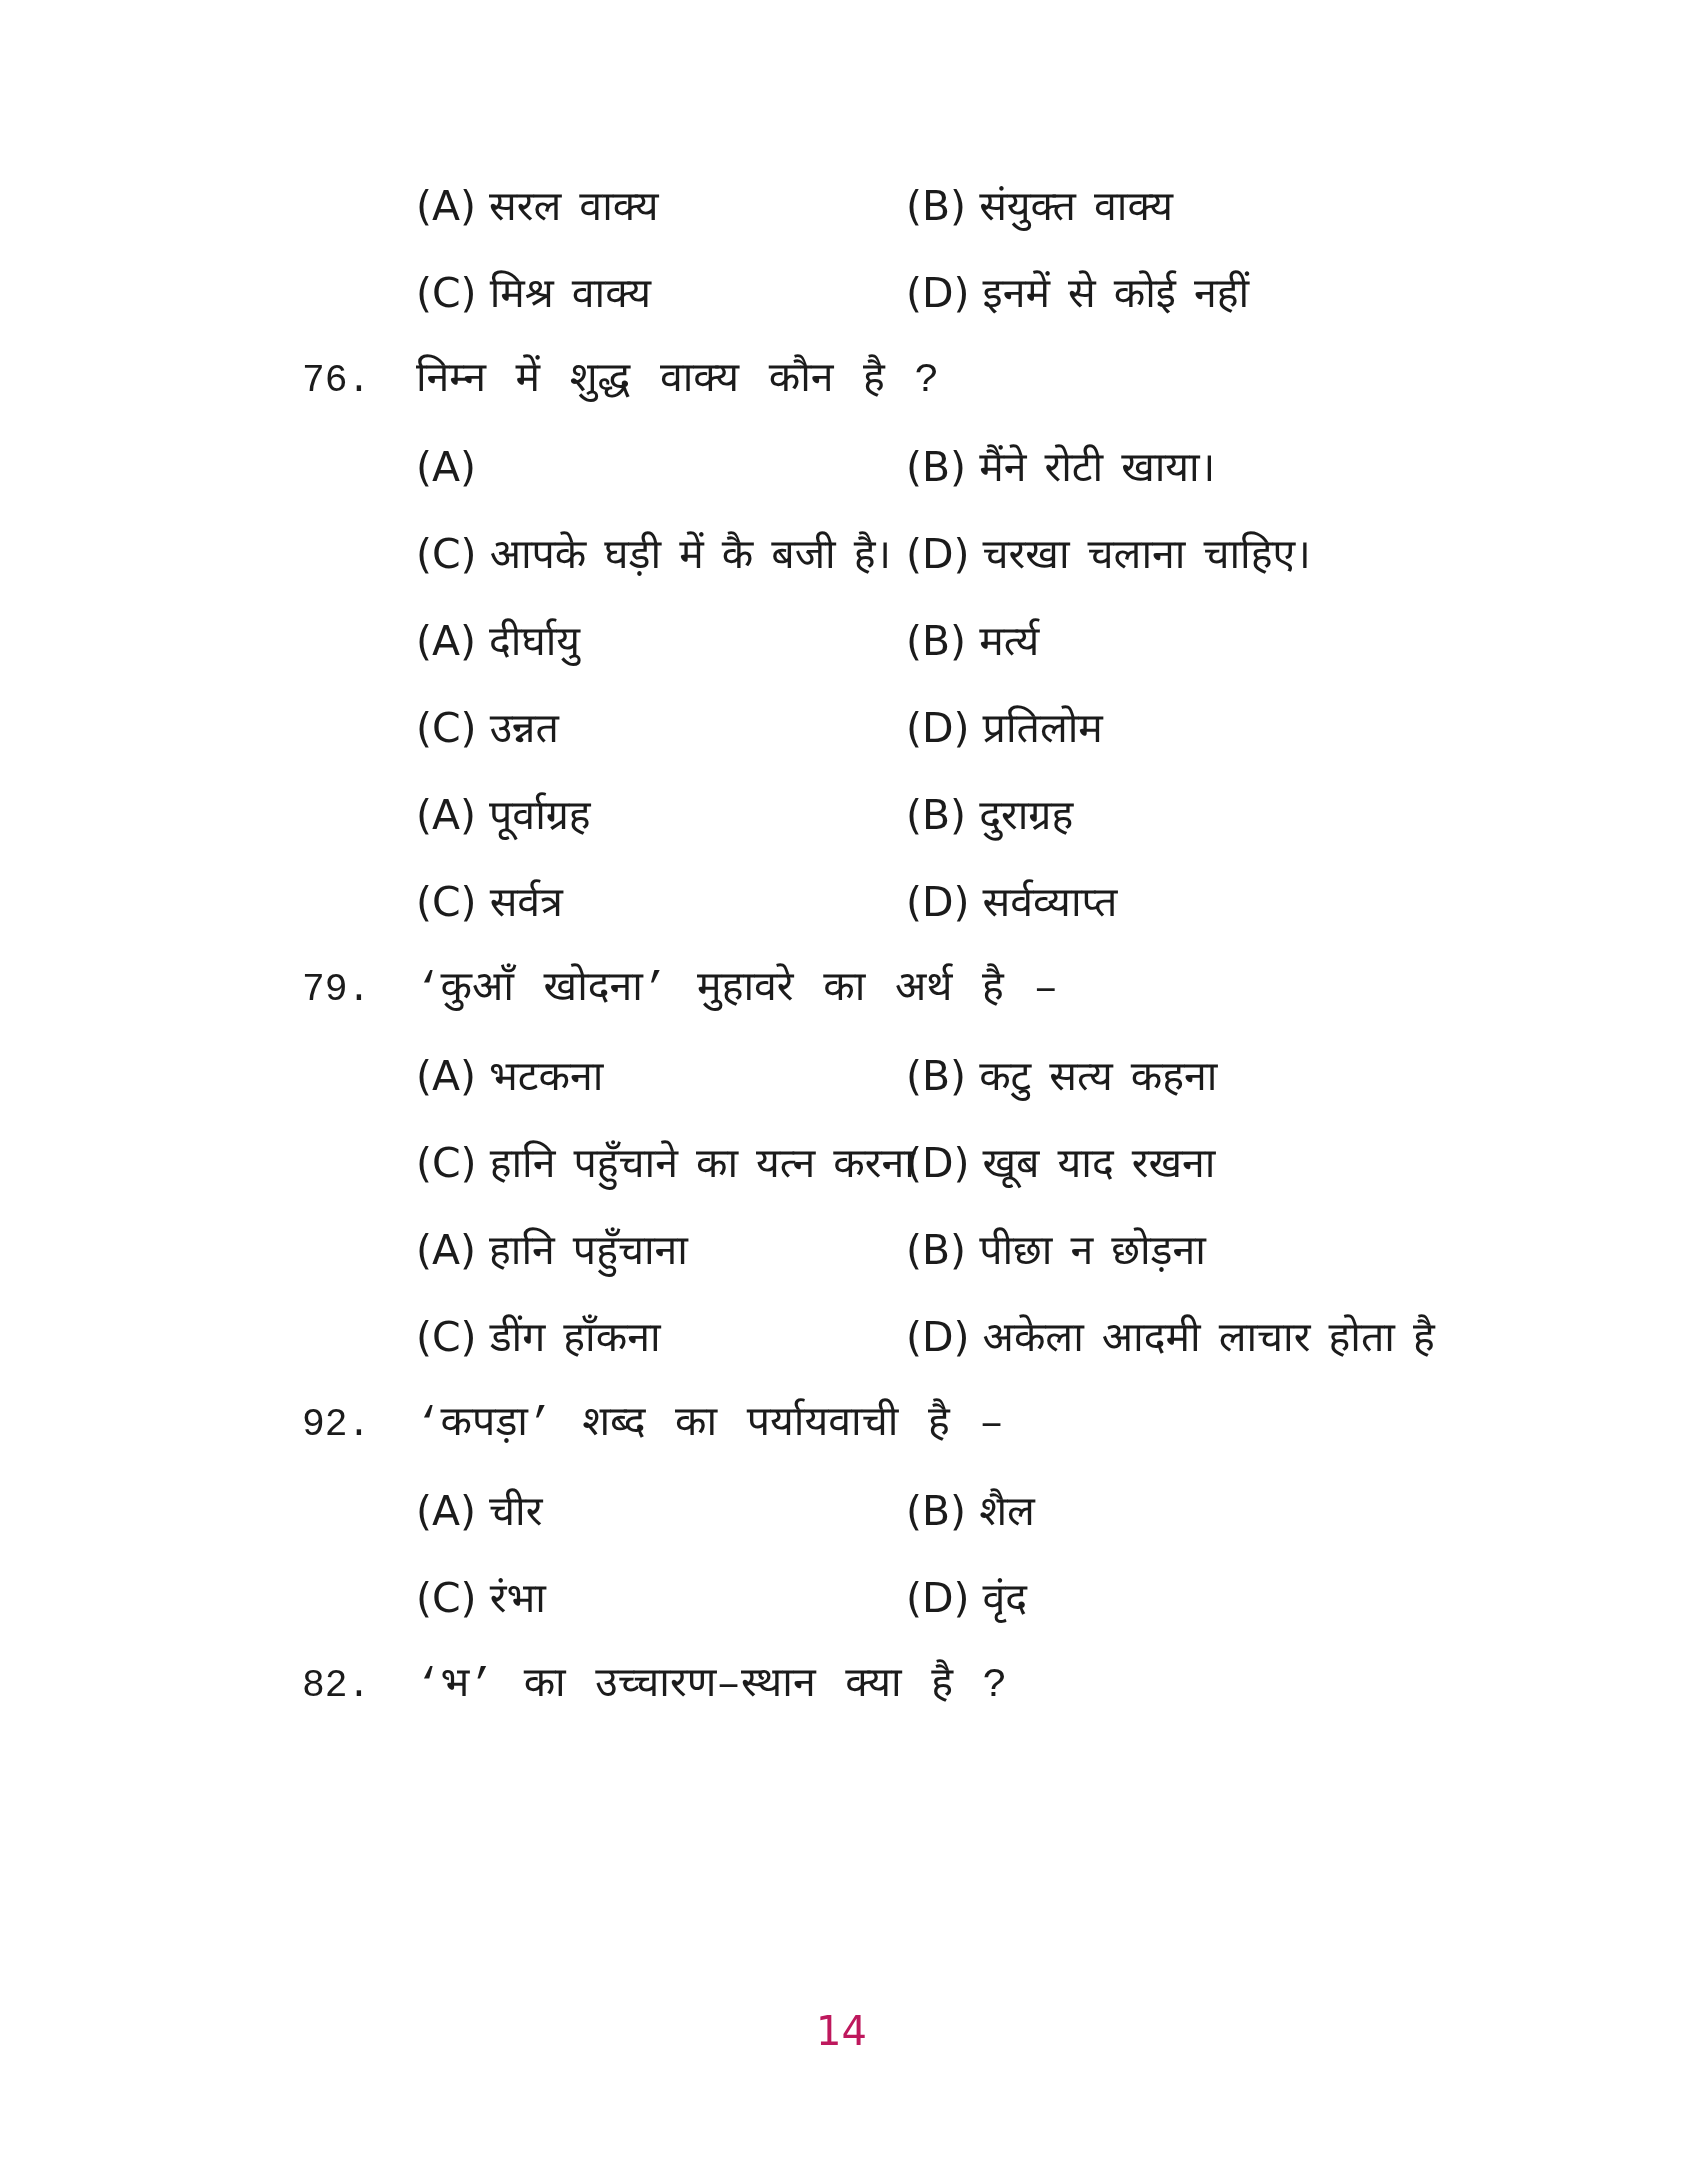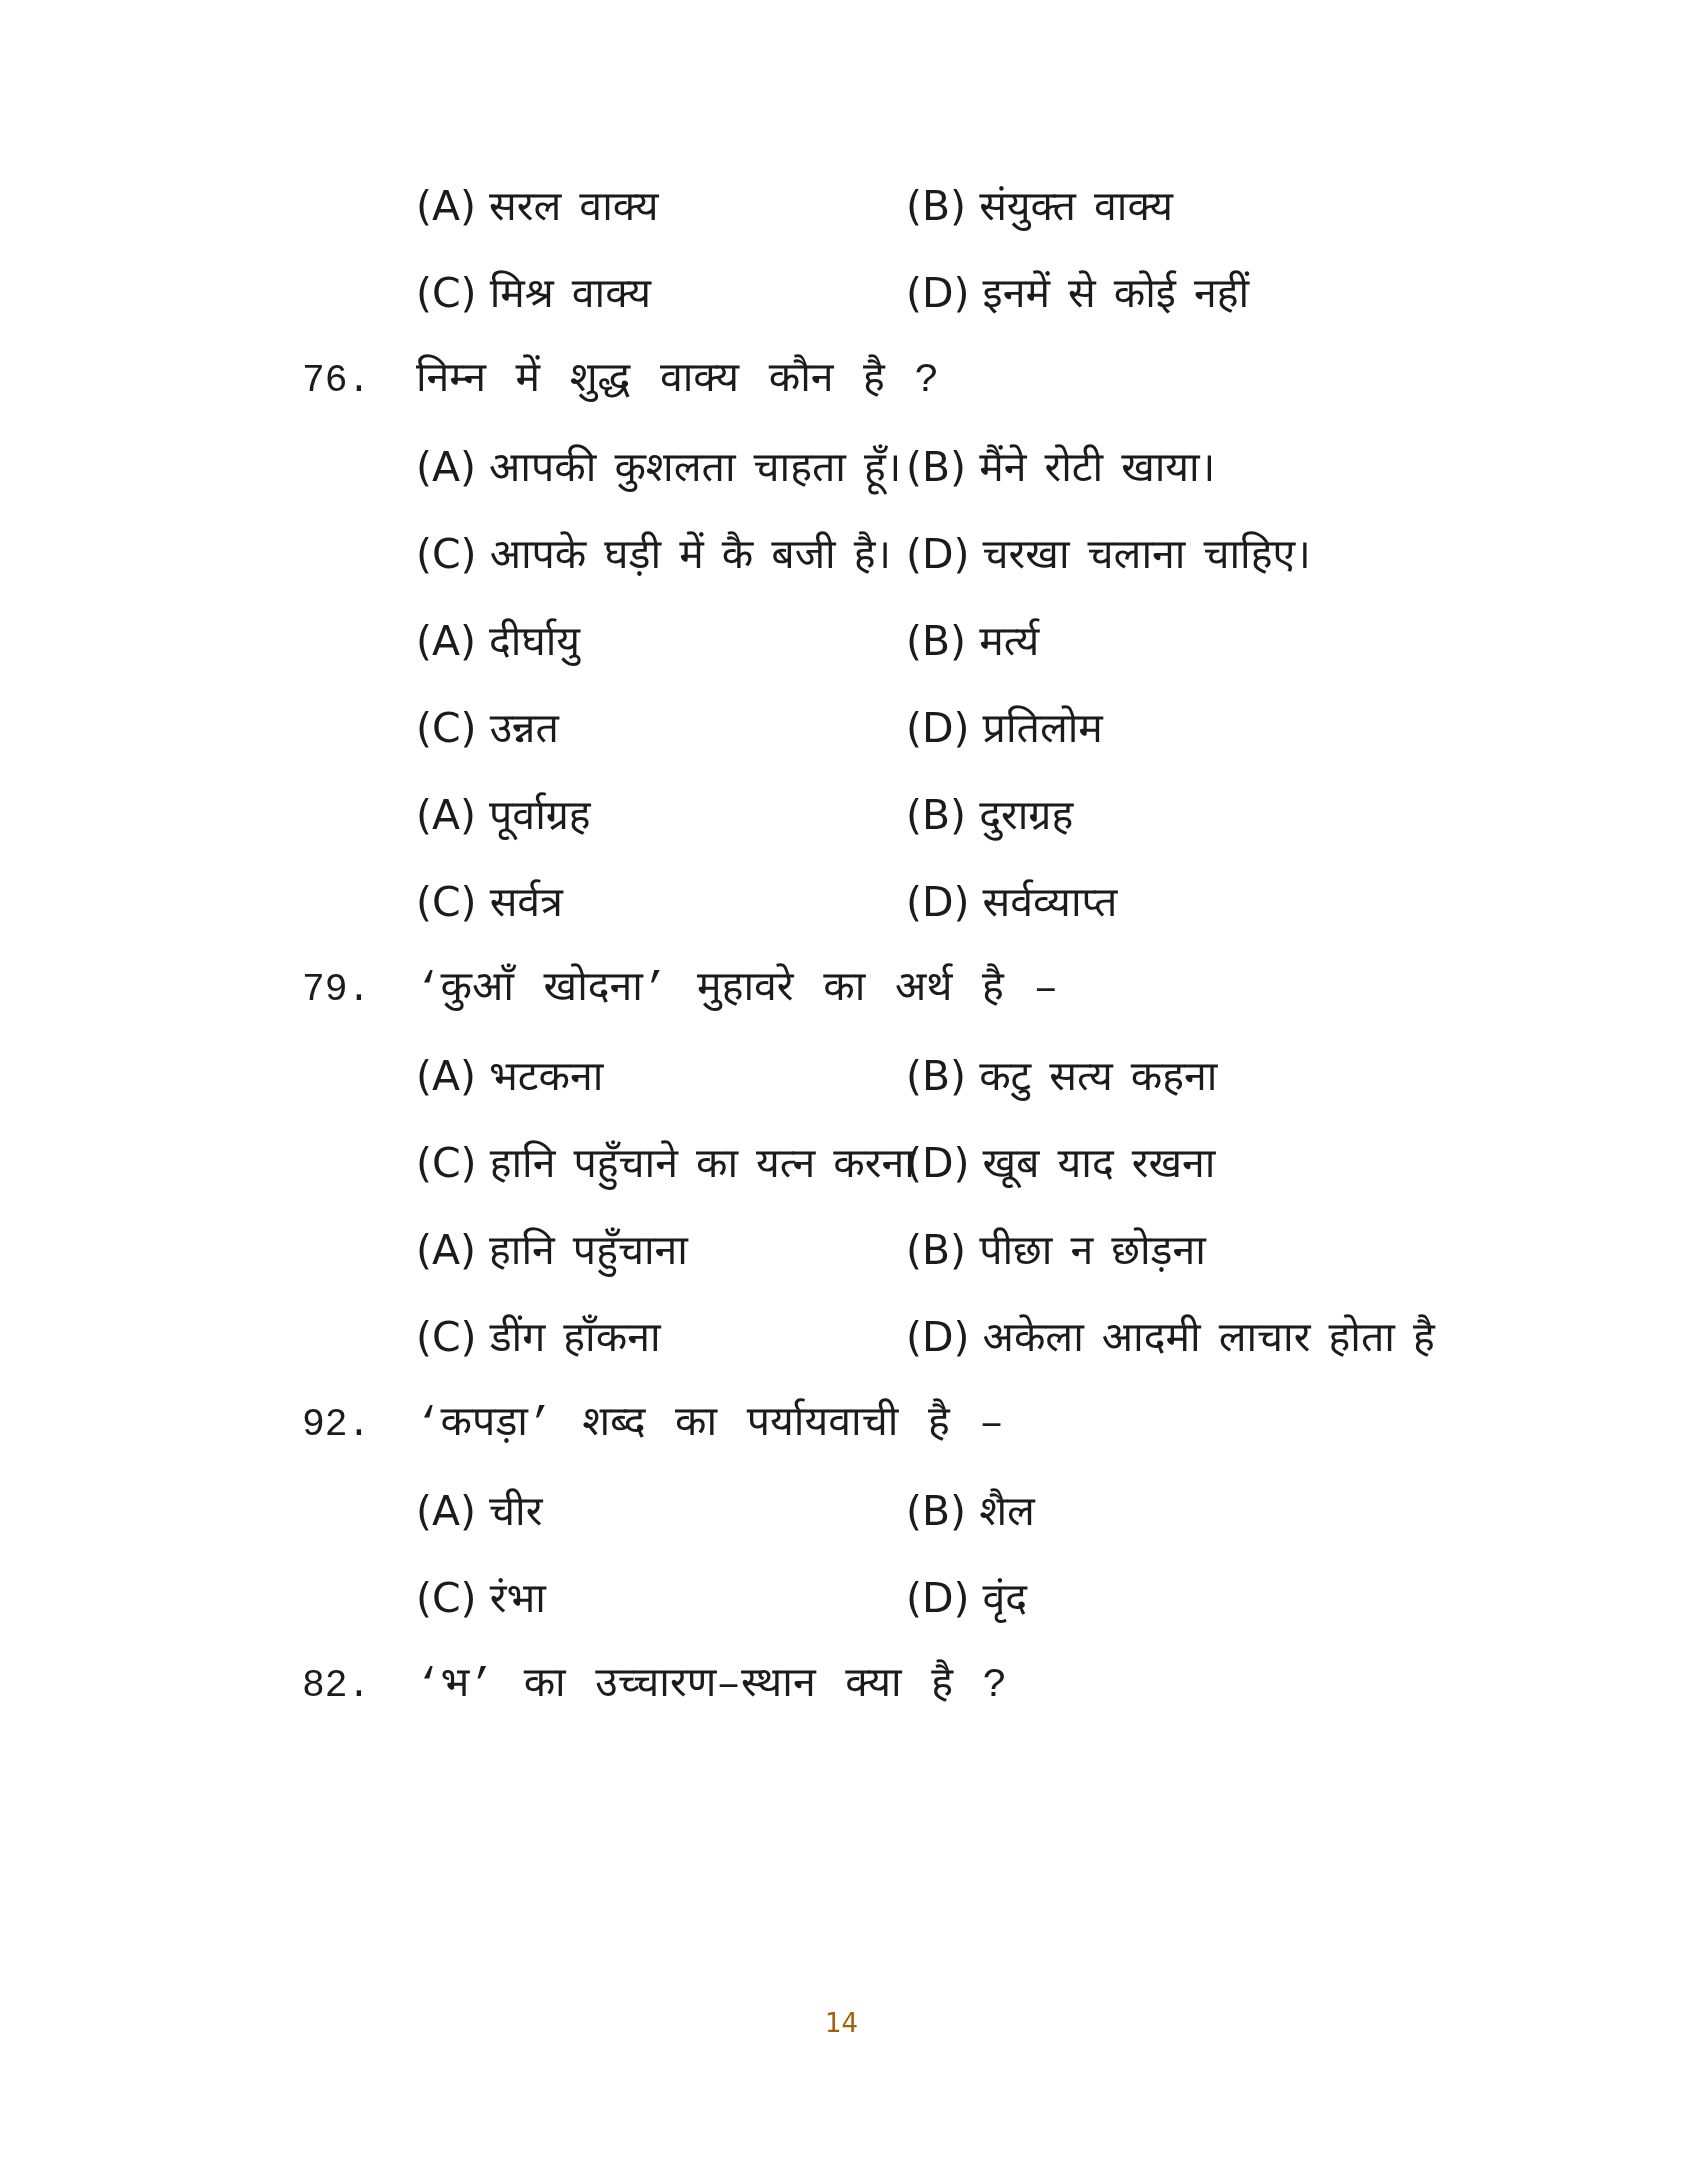--- a/index.html
+++ b/index.html
@@ -51,22 +51,22 @@
   }
   .olabel {
     flex: 0 0 auto;
   }
   .pagenum {
     position: absolute;
     top: 2008px;
     left: 0;
     width: 100%;
     text-align: center;
-    font-size: 26px;
-    color: #a16207;
+    font-size: 40px;
+    color: #be185d;
   }
 </style>
 </head>
 <body>
 
 <div class="page">
 
   <div>
     <div class="row opts">
       <span class="opt">
@@ -91,21 +91,20 @@
   </div>
 
   <div>
     <div class="row qhead">
       <span class="num">76.</span>
       <span class="qtext">निम्न में शुद्ध वाक्य कौन है ?</span>
     </div>
     <div class="row opts">
       <span class="opt">
         <span class="olabel">(A)</span>
-        <span class="otext">आपकी कुशलता चाहता हूँ।</span>
       </span>
       <span class="opt">
         <span class="olabel">(B)</span>
         <span class="otext">मैंने रोटी खाया।</span>
       </span>
     </div>
     <div class="row opts">
       <span class="opt">
         <span class="olabel">(C)</span>
         <span class="otext">आपके घड़ी में कै बजी है।</span>

